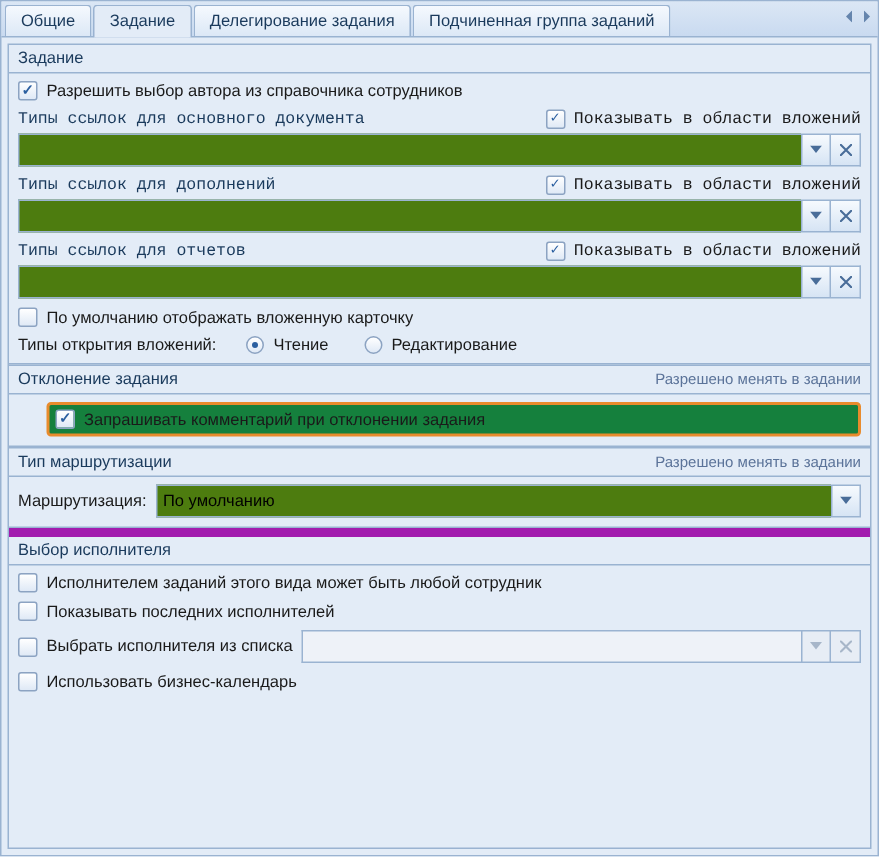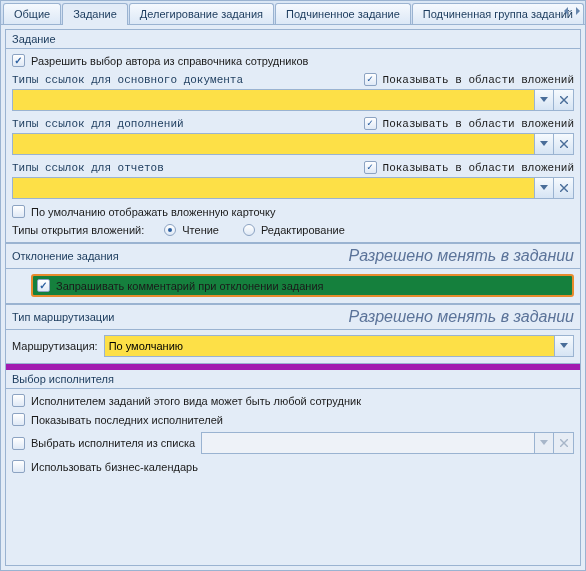--- a/index.html
+++ b/index.html
@@ -91,22 +91,21 @@
     border-bottom: 1px solid #9ab3d1;
   }
   .section-content {
     padding: 5px 6px 6px 6px;
     display: flex;
     flex-direction: column;
     gap: 6px;
   }
   .right-hint {
     color: #5b7399;
-    font-size: 16px;
-    font-style: italic;
+    font-size: 10px;
   }
   .row {
     display: flex;
     align-items: center;
     gap: 6px;
   }
   .checkbox {
     width: 13px;
     height: 13px;
     border: 1px solid #8ca3c2;
@@ -160,21 +159,21 @@
   .field-title { color: #1a3a5c; }
   .combo-wrap {
     display: flex;
     align-items: stretch;
   }
   .combo-wrap .input {
     flex: 1;
     height: 22px;
     border: 1px solid #9ab3d1;
     border-right: none;
-    background: #fde047;
+    background: #4d7c0f;
     padding: 2px 4px;
     font: inherit;
   }
   .btn {
     width: 20px;
     height: 22px;
     border: 1px solid #9ab3d1;
     background: linear-gradient(#f6fafe, #d6e4f4);
     display: flex;
     align-items: center;
@@ -207,21 +206,20 @@
 </style>
 </head>
 <body>
 
 <div class="root">
 
   <div class="tabstrip">
     <div class="tab">Общие</div>
     <div class="tab active">Задание</div>
     <div class="tab">Делегирование задания</div>
-    <div class="tab">Подчиненное задание</div>
     <div class="tab">Подчиненная группа заданий</div>
     <div class="scroll">
       <div class="arrow">
         <svg width="6" height="8">
             <path d="M5 0 L1 4 L5 8 Z" fill="currentColor"></path>
           </svg>
       </div>
       <div class="arrow">
         <svg width="6" height="8">
             <path d="M1 0 L5 4 L1 8 Z" fill="currentColor"></path>

